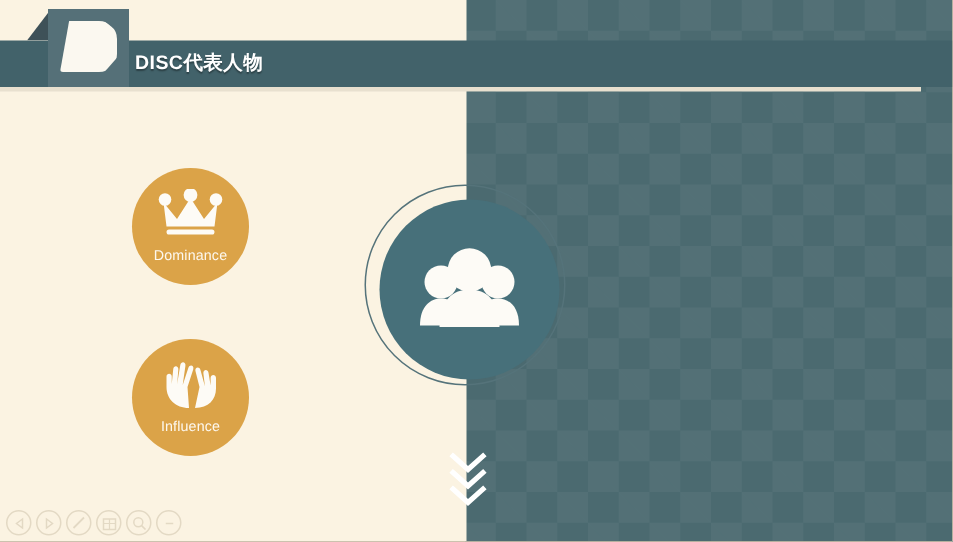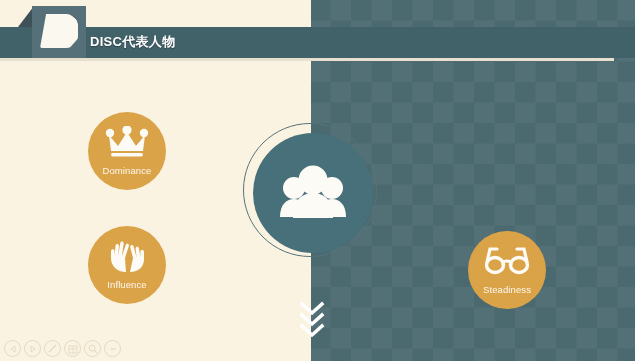--- a/index.html
+++ b/index.html
@@ -257,36 +257,20 @@
           <path d="M24 34 C33 34 38 28.5 38 21 L38 14 C38 11.4 34.4 11.4 34.4 14 L34.4 19
                    L33 10.5 C32.6 7.8 29.2 8.3 29.6 11 L30.6 19.5
                    L27.6 8.5 C26.9 5.9 23.6 6.8 24.3 9.4 L27 20 Z"></path>
         </g>
       </svg>
     </div>
     <div class="bubble-label">Influence</div>
   </div>
 
 
-  <div class="bubble" id="bubble-steadiness">
-    <div class="bubble-icon">
-      <svg width="46" height="30" viewBox="0 0 46 30">
-        <g fill="none" stroke="#fdfbf6" stroke-width="3.2" stroke-linecap="round">
-          <path d="M13 3 L6 3 L3 16"></path>
-          <path d="M33 3 L40 3 L43 16"></path>
-          <path d="M19 18 C19 14 27 14 27 18"></path>
-        </g>
-        <g fill="none" stroke="#fdfbf6" stroke-width="3.4">
-          <ellipse cx="11" cy="19" rx="8.5" ry="7.5"></ellipse>
-          <ellipse cx="35" cy="19" rx="8.5" ry="7.5"></ellipse>
-        </g>
-      </svg>
-    </div>
-    <div class="bubble-label">Steadiness</div>
-  </div>
 
   <div id="chevrons">
     <svg width="30" height="38" viewBox="0 0 30 38">
       <g fill="none" stroke="#ffffff" stroke-width="3.4" stroke-linecap="square">
         <polyline points="5,4 15,13 25,4"></polyline>
         <polyline points="5,15 15,24 25,15"></polyline>
         <polyline points="5,26 15,35 25,26"></polyline>
       </g>
     </svg>
   </div>

